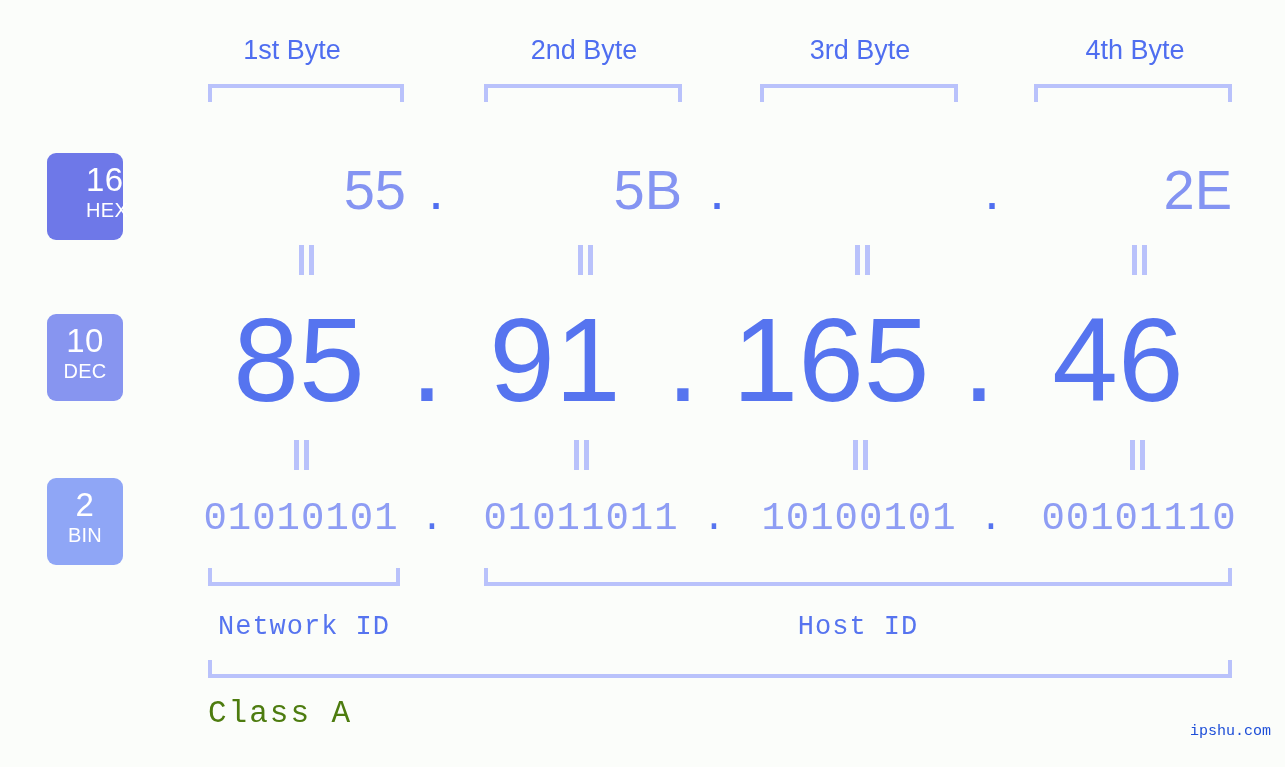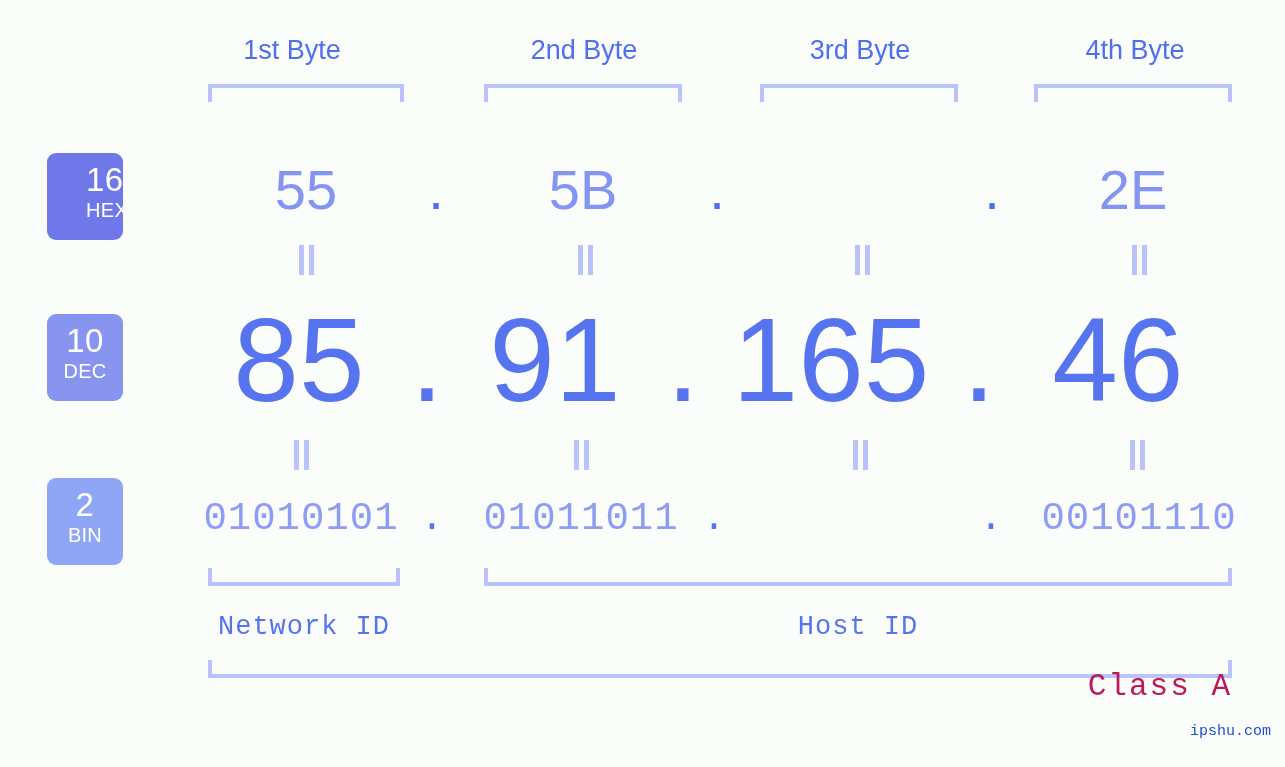--- a/index.html
+++ b/index.html
@@ -86,21 +86,21 @@
   #badge-dec { top: 314px; height: 87px; background: #8795f0; }
   #badge-bin { top: 478px; height: 87px; background: #8fa6f6; }
 
   
   .hex-val {
     position: absolute;
     top: 154px;
     font-size: 56px;
     line-height: 72px;
     color: #8494f2;
-    text-align: center;
+    text-align: right;
     white-space: nowrap;
     font-family: "Liberation Sans", sans-serif;
   }
   .hex-dot {
     position: absolute;
     top: 154px;
     width: 40px;
     font-size: 56px;
     line-height: 72px;
     color: #4f6ef0;
@@ -180,25 +180,25 @@
     line-height: 34px;
     color: #5674ef;
     font-family: "Liberation Mono", "DejaVu Sans Mono", monospace;
     white-space: nowrap;
     letter-spacing: 1px;
   }
 
   
   #class-label {
     position: absolute;
-    top: 667px;
-    text-align: right;
+    top: 694px;
+    text-align: left;
     font-size: 31px;
     line-height: 40px;
-    color: #be185d;
+    color: #4d7c0f;
     font-family: "Liberation Mono", "DejaVu Sans Mono", monospace;
     white-space: nowrap;
     letter-spacing: 2px;
   }
 
   
   #watermark {
     position: absolute;
     right: 14px;
     bottom: 26px;
@@ -283,20 +283,21 @@
     </div>
   <div class="eqmark eq-row2" style="left:1124px;">
       <i class="a"></i>
       <i class="b"></i>
     </div>
 
   <div class="bin-val" style="left:202px; width:198px;">01010101</div>
   <div class="bin-dot" style="left:415px;">.</div>
   <div class="bin-val" style="left:482px; width:198px;">01011011</div>
   <div class="bin-dot" style="left:697px;">.</div>
+  <div class="bin-val" style="left:760px; width:198px;">10100101</div>
   <div class="bin-dot" style="left:974px;">.</div>
   <div class="bin-val" style="left:1040px; width:198px;">00101110</div>
 
   <div class="bracket-up" style="left:208px; top:568px; width:192px;"></div>
   <div class="bracket-up" style="left:484px; top:568px; width:748px;"></div>
 
   <div class="id-label" style="left:208px; width:192px;">Network ID</div>
   <div class="id-label" style="left:484px; width:748px;">Host ID</div>
 
   <div class="bracket-up" style="left:208px; top:660px; width:1024px;"></div>

